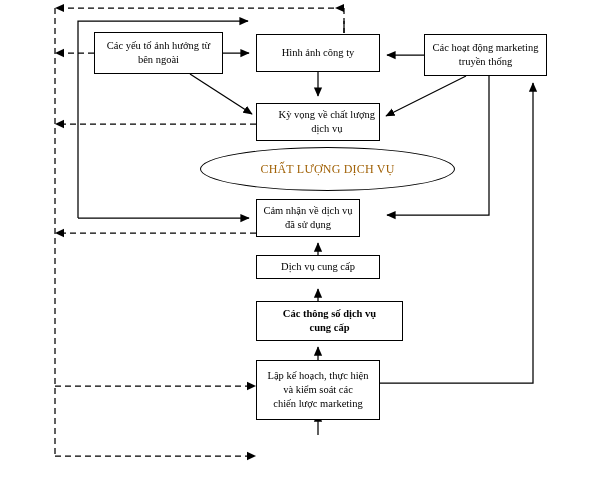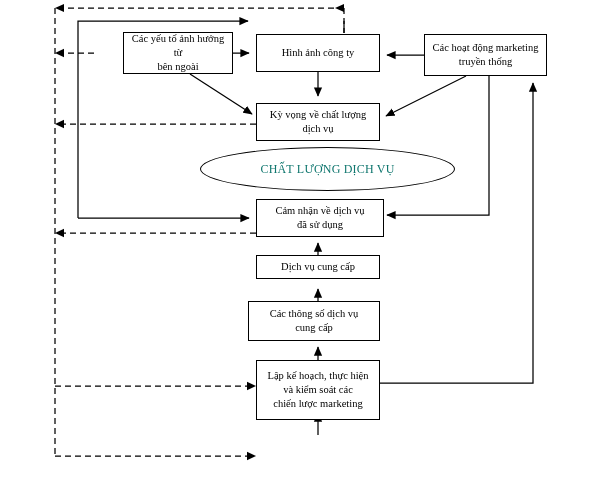--- a/index.html
+++ b/index.html
@@ -31,21 +31,21 @@
     box-sizing:border-box;
     border:1px solid #000000;
     border-radius:50%;
     background:#ffffff;
     display:flex;
     align-items:center;
     justify-content:center;
     text-align:center;
     font-size:12px;
     letter-spacing:.2px;
-    color:#0f766e;
+    color:#a16207;
   }
 </style>
 </head>
 <body>
 
 <div id="stage">
 
   <svg id="wires" viewBox="0 0 603 481" width="603" height="481" xmlns="http://www.w3.org/2000/svg">
     <defs>
       <marker id="ah" viewBox="0 0 10 10" refX="9.2" refY="5" markerWidth="7.5" markerHeight="7.5" orient="auto-start-reverse">
@@ -102,53 +102,53 @@
       <path d="M55,8 l9,-4 l0,8 z"></path>
       <path d="M55,53 l9,-4.2 l0,8.4 z"></path>
       <path d="M55,124 l9,-4.2 l0,8.4 z"></path>
       <path d="M55,233 l9,-4.2 l0,8.4 z"></path>
       <path d="M256,386 l-9,-4.2 l0,8.4 z"></path>
       <path d="M256,456 l-9,-4.2 l0,8.4 z"></path>
       <path d="M344,8 l9,-4 l0,8 z" transform="translate(-9,0)"></path>
     </g>
   </svg>
 
-  <div class="node" style="left:94px;top:32px;width:110px;height:42px;margin-left:29px;">
+  <div class="node" style="left:94px;top:32px;width:129px;height:42px;">
     <span class="txt">Các yếu tố ảnh hưởng từ
 bên ngoài</span>
   </div>
 
   <div class="node" style="left:256px;top:34px;width:124px;height:38px;">
     <span class="txt">Hình ảnh công ty</span>
   </div>
 
   <div class="node" style="left:424px;top:34px;width:123px;height:42px;">
     <span class="txt">Các hoạt động marketing
 truyền thống</span>
   </div>
 
-  <div class="node" style="left:256px;top:103px;width:124px;height:38px;">
+  <div class="node" style="left:256px;top:103px;width:124px;height:38px;justify-content:flex-end;">
     <span class="txt">Kỳ vọng về chất lượng
 dịch vụ</span>
   </div>
 
   <div class="ellipse" style="left:200px;top:147px;width:255px;height:44px;">
     <span class="txt">CHẤT LƯỢNG DỊCH VỤ</span>
   </div>
 
-  <div class="node" style="left:256px;top:199px;width:128px;height:38px;">
+  <div class="node" style="left:256px;top:199px;width:104px;height:38px;">
     <span class="txt">Cảm nhận về dịch vụ
 đã sử dụng</span>
   </div>
 
   <div class="node" style="left:256px;top:255px;width:124px;height:24px;">
     <span class="txt">Dịch vụ cung cấp</span>
   </div>
 
-  <div class="node" style="left:248px;top:301px;width:132px;height:40px;">
+  <div class="node" style="left:256px;top:301px;width:147px;height:40px;font-weight:bold;">
     <span class="txt">Các thông số dịch vụ
 cung cấp</span>
   </div>
 
   <div class="node" style="left:256px;top:360px;width:124px;height:60px;">
     <span class="txt">Lập kế hoạch, thực hiện
 và kiểm soát các
 chiến lược marketing</span>
   </div>
 

